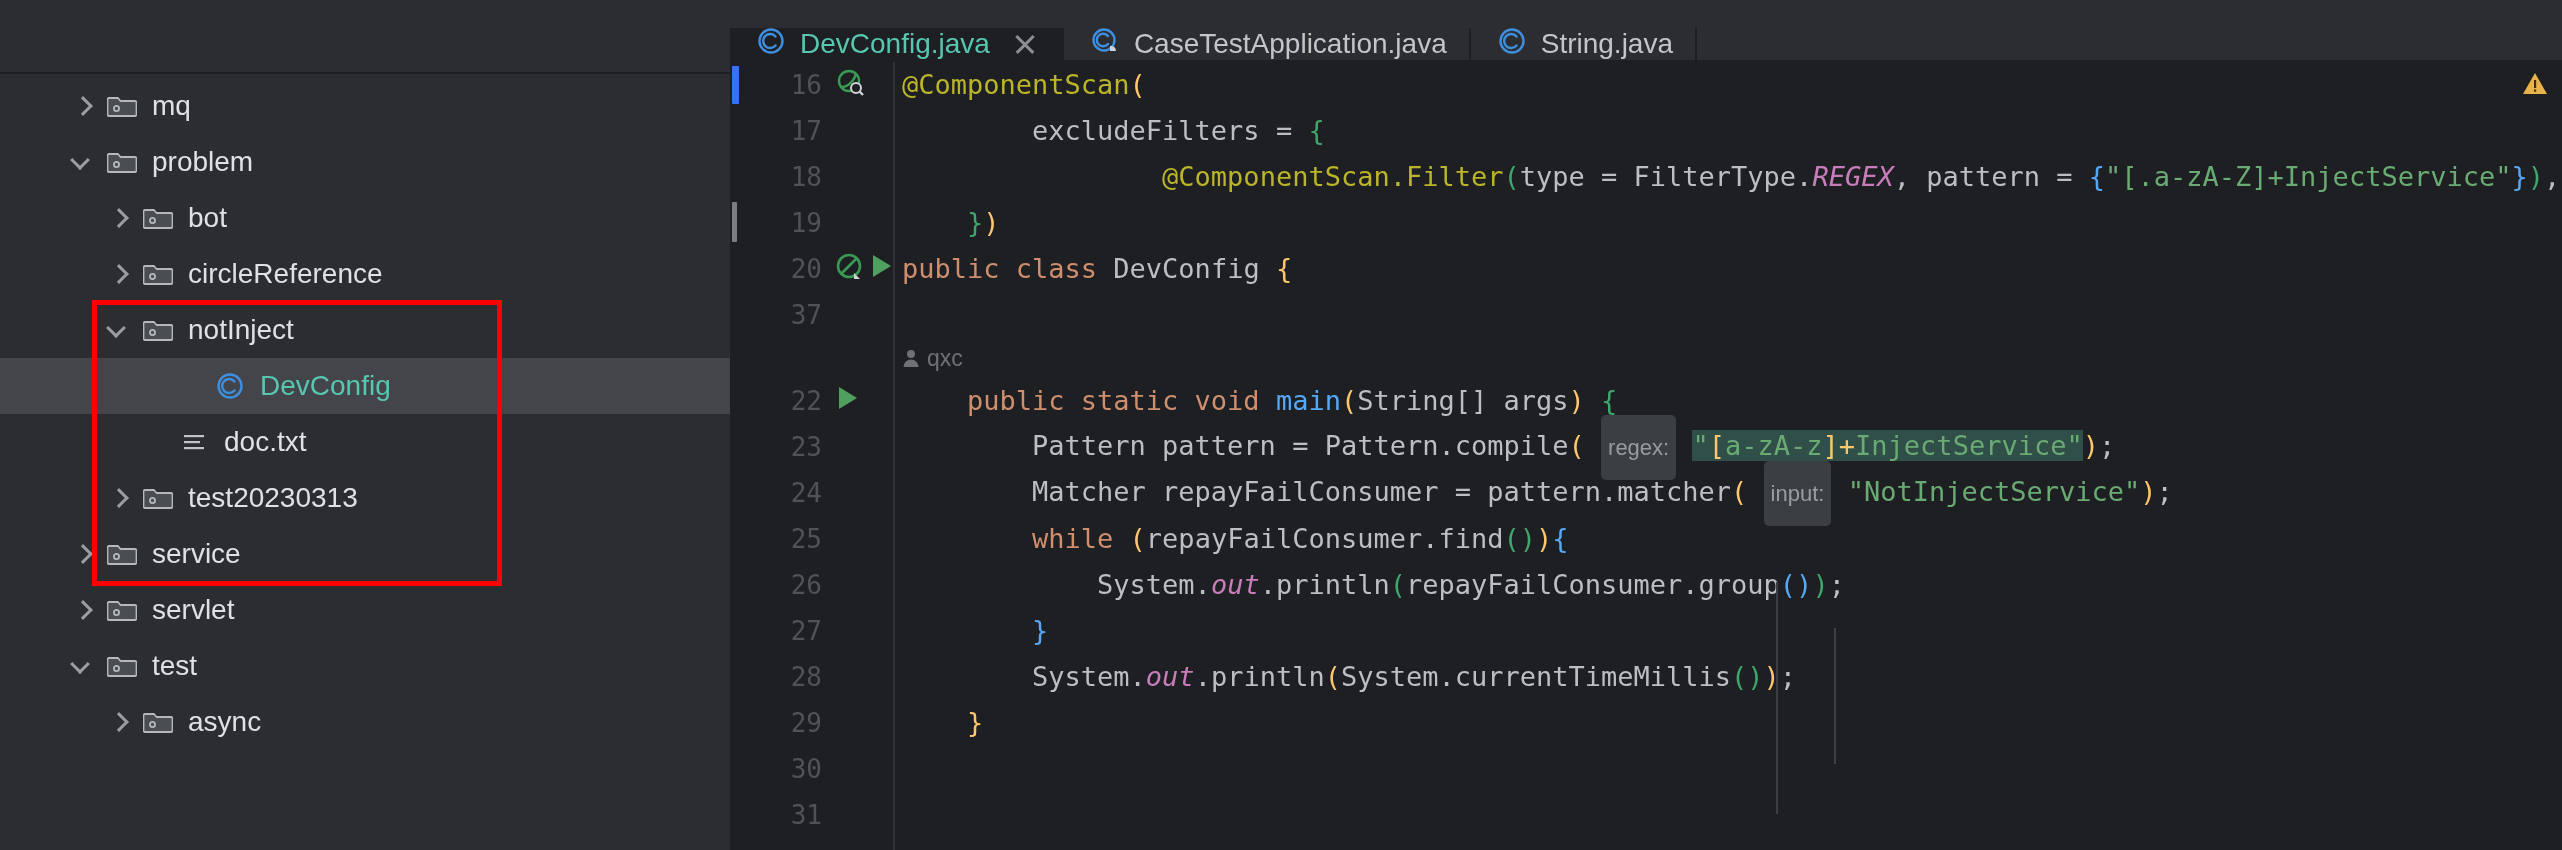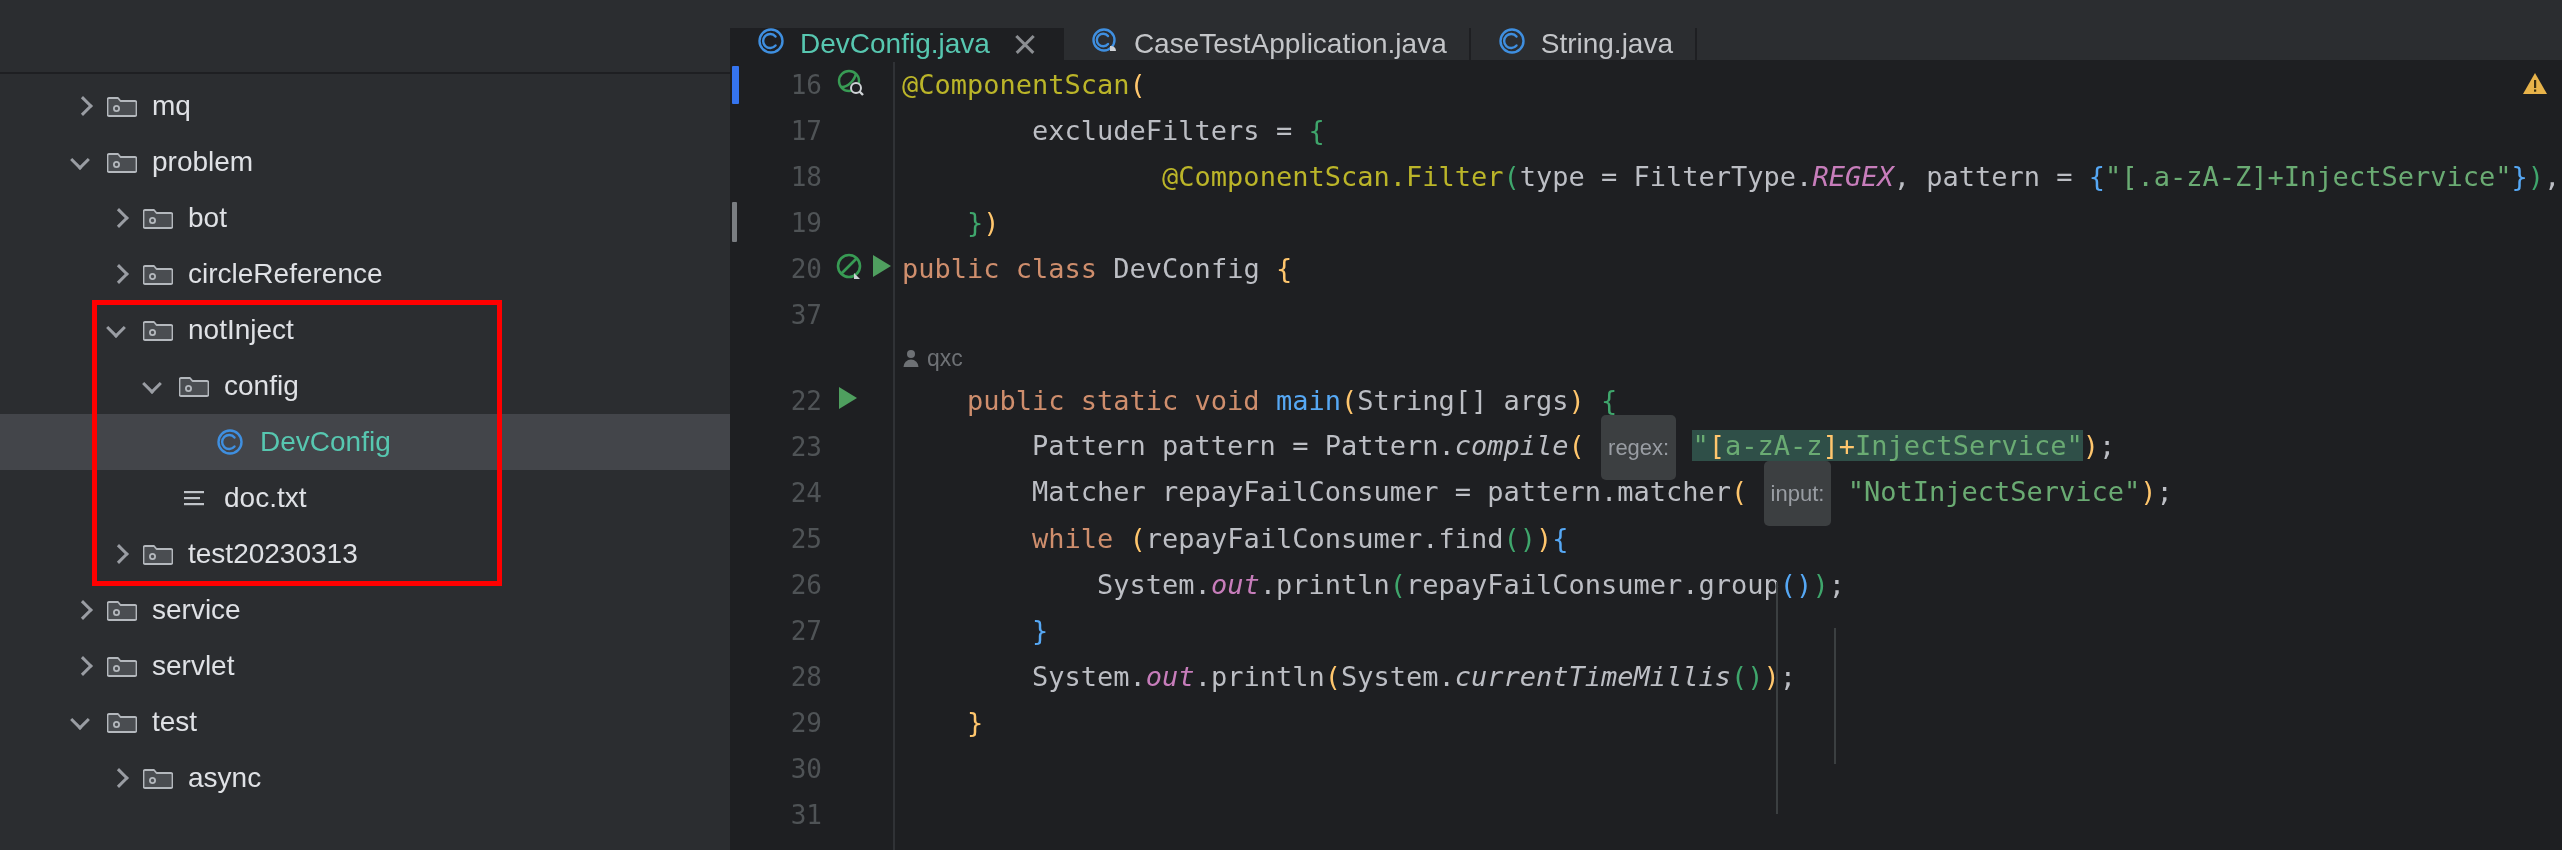--- a/index.html
+++ b/index.html
@@ -118,21 +118,21 @@
     width: 2px; background: #303236;
   }
 
   
   .anno   { color: #bbb529; }
   .kw     { color: #cf8e6d; }
   .str    { color: #6aab73; }
   .id     { color: #bcbec4; }
   .meth   { color: #56a8f5; }
   .field  { color: #c77dbb; font-style: italic; }
-  .static { color: #bcbec4; font-style: italic; }
+  .static { color: #bcbec4; }
   .brkt1  { color: #ffc66d; }
   .brkt2  { color: #56a8f5; }
   .brkt3  { color: #3fa66c; }
   .rxbr   { color: #ffc66d; }
   .rxtxt  { color: #6aab73; }
   .hintbg {
     background: #3c3f41; color: #999da3;
     font-size: 22px; border-radius: 5px;
     padding: 20px 7px; font-family: "Liberation Sans", sans-serif;
   }
@@ -210,31 +210,20 @@
         <div class="tree-row">
           <div style="width:106px;flex:0 0 106px"></div>
           <div class="arrow down"></div>
           <div class="ficon">
             <svg width="30" height="26" viewBox="0 0 30 26">
     <path d="M2 5 h9 l2.5 3 h14.5 a1.5 1.5 0 0 1 1.5 1.5 v12 a1.5 1.5 0 0 1 -1.5 1.5 h-26 a1.5 1.5 0 0 1 -1.5 -1.5 v-15 a1.5 1.5 0 0 1 1.5 -1.5 z" fill="#4a4d51" stroke="#b4b8bd" stroke-width="1.8" stroke-linejoin="round"></path>
     <circle cx="9.5" cy="15.5" r="2.6" fill="none" stroke="#b4b8bd" stroke-width="1.8"></circle>
   </svg>
           </div>
           <div class="label">notInject</div>
-        </div>
-        <div class="tree-row">
-          <div style="width:142px;flex:0 0 142px"></div>
-          <div class="arrow down"></div>
-          <div class="ficon">
-            <svg width="30" height="26" viewBox="0 0 30 26">
-    <path d="M2 5 h9 l2.5 3 h14.5 a1.5 1.5 0 0 1 1.5 1.5 v12 a1.5 1.5 0 0 1 -1.5 1.5 h-26 a1.5 1.5 0 0 1 -1.5 -1.5 v-15 a1.5 1.5 0 0 1 1.5 -1.5 z" fill="#4a4d51" stroke="#b4b8bd" stroke-width="1.8" stroke-linejoin="round"></path>
-    <circle cx="9.5" cy="15.5" r="2.6" fill="none" stroke="#b4b8bd" stroke-width="1.8"></circle>
-  </svg>
-          </div>
-          <div class="label">config</div>
         </div>
         <div class="tree-row selected">
           <div style="width:178px;flex:0 0 178px"></div>
           <div class="arrow none"></div>
           <div class="ficon">
             <svg width="30" height="30" viewBox="0 0 30 30">
     <circle cx="15" cy="15" r="11.5" fill="none" stroke="#3f8fe0" stroke-width="2.4"></circle>
     <path d="M19.5 10.5 A7 7 0 1 0 19.5 19.5" fill="none" stroke="#3f8fe0" stroke-width="2.4" stroke-linecap="round"></path>
   </svg>
           </div>

